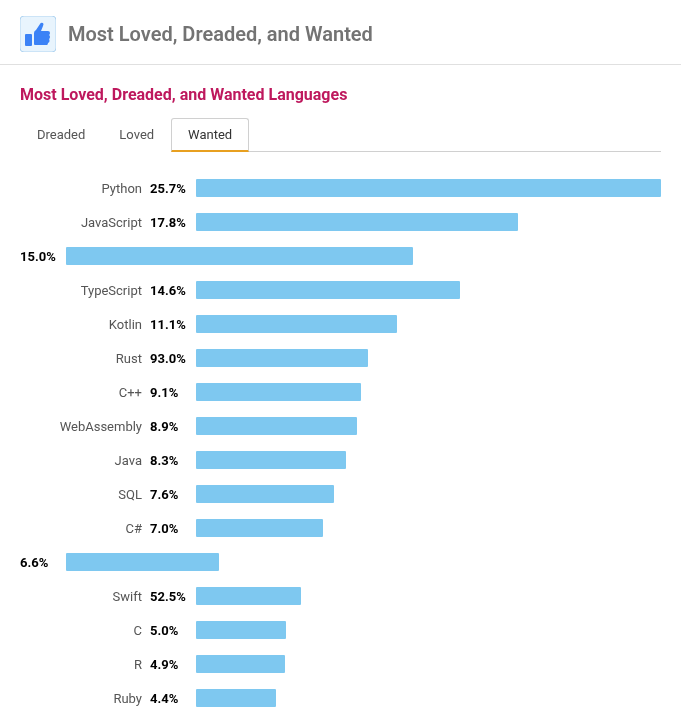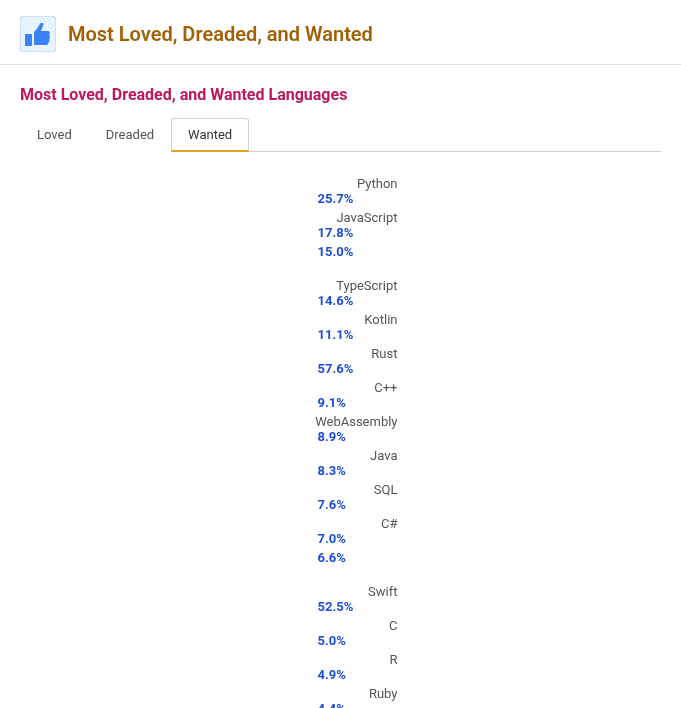--- a/index.html
+++ b/index.html
@@ -21,21 +21,21 @@
     .header-icon {
       width: 36px;
       height: 36px;
       margin-right: 12px;
       flex-shrink: 0;
     }
 
     .header-title {
       font-size: 20px;
       font-weight: 600;
-      color: #a16207;
+      color: #737373;
     }
 
     .content-area {
       padding: 20px 20px 20px 20px;
     }
 
     .section-title {
       font-size: 16px;
       font-weight: 700;
       color: #be185d;
@@ -74,21 +74,20 @@
 
     .chart-container {
       padding: 4px 0;
     }
 
     .chart-row {
       display: flex;
       align-items: center;
       margin-bottom: 10px;
       height: 24px;
-      flex-direction: column;
     }
 
     .chart-label {
       width: 130px;
       text-align: right;
       padding-right: 8px;
       font-size: 13px;
       color: #555;
       flex-shrink: 0;
     }
@@ -96,21 +95,21 @@
     .chart-label.red-label {
       color: #cc3333;
     }
 
     .chart-value {
       width: 46px;
       text-align: right;
       padding-right: 20px;
       font-size: 13px;
       font-weight: 700;
-      color: #1d4ed8;
+      color: #000000;
       flex-shrink: 0;
     }
 
     .chart-bar-container {
       flex: 1;
       height: 18px;
       position: relative;
     }
 
     .chart-bar {
@@ -131,22 +130,22 @@
       <path d="M14 28 L14 17 Q14 15 16 14 L20 8 Q21 6 23 7 Q24 8 23 10 L21 15 L28 15 Q30 15 30 17 Q30 18.5 29 19 Q30 19.5 30 21 Q30 22.5 29 23 Q29.5 23.5 29.5 25 Q29.5 26.5 28 27 Q28 28.5 27 29 L15 29 Q14 29 14 28 Z"></path>
     </g>
   </svg>
   <span class="header-title">Most Loved, Dreaded, and Wanted</span>
 </div>
 
 <div class="content-area">
   <div class="section-title">Most Loved, Dreaded, and Wanted Languages</div>
 
   <div class="tabs">
+    <div class="tab">Dreaded</div>
     <div class="tab">Loved</div>
-    <div class="tab">Dreaded</div>
     <div class="tab active">Wanted</div>
   </div>
 
   <div class="chart-container" id="chart-rows">
   <div class="chart-row">
         <div class="chart-label">Python</div>
         <div class="chart-value">25.7%</div>
         <div class="chart-bar-container">
           <div class="chart-bar" style="width: 100%;"></div>
         </div>
@@ -173,21 +172,21 @@
       </div>
       <div class="chart-row">
         <div class="chart-label">Kotlin</div>
         <div class="chart-value">11.1%</div>
         <div class="chart-bar-container">
           <div class="chart-bar" style="width: 43.1907%;"></div>
         </div>
       </div>
       <div class="chart-row">
         <div class="chart-label">Rust</div>
-        <div class="chart-value">57.6%</div>
+        <div class="chart-value">93.0%</div>
         <div class="chart-bar-container">
           <div class="chart-bar" style="width: 36.965%;"></div>
         </div>
       </div>
       <div class="chart-row">
         <div class="chart-label">C++</div>
         <div class="chart-value">9.1%</div>
         <div class="chart-bar-container">
           <div class="chart-bar" style="width: 35.4086%;"></div>
         </div>

